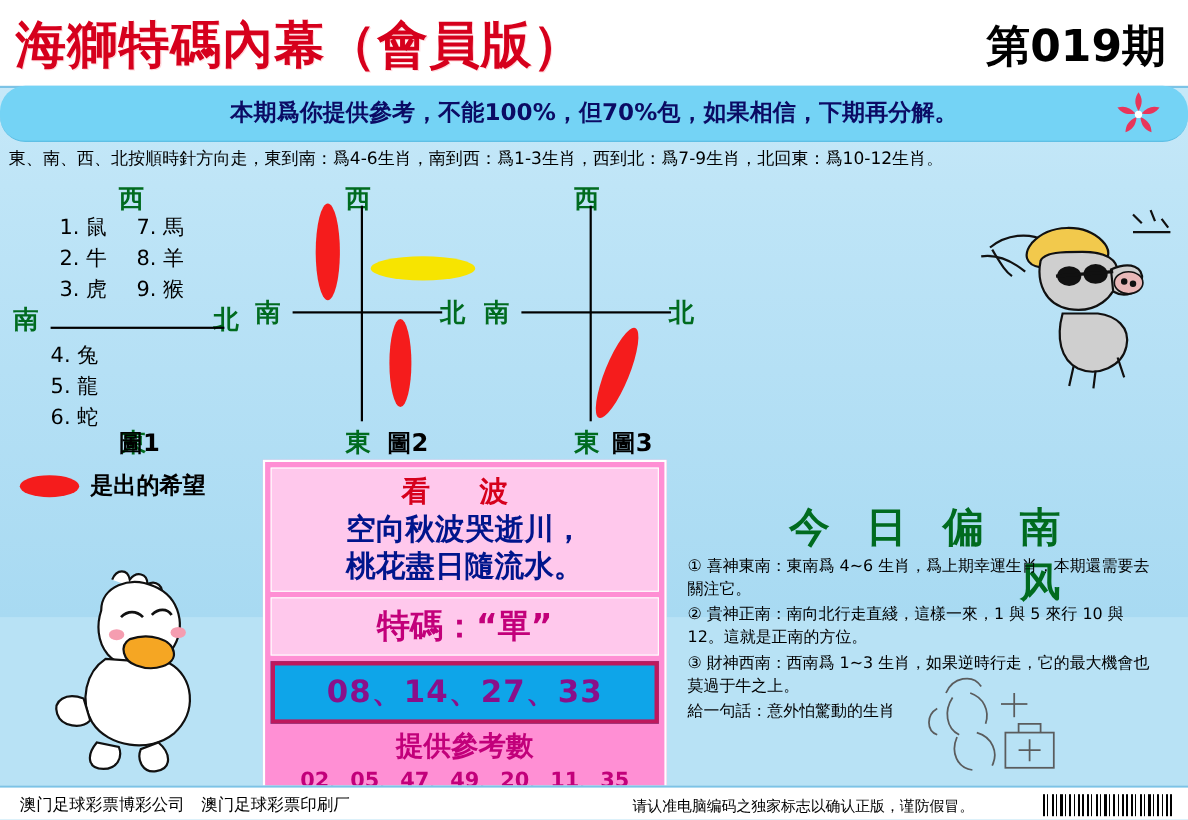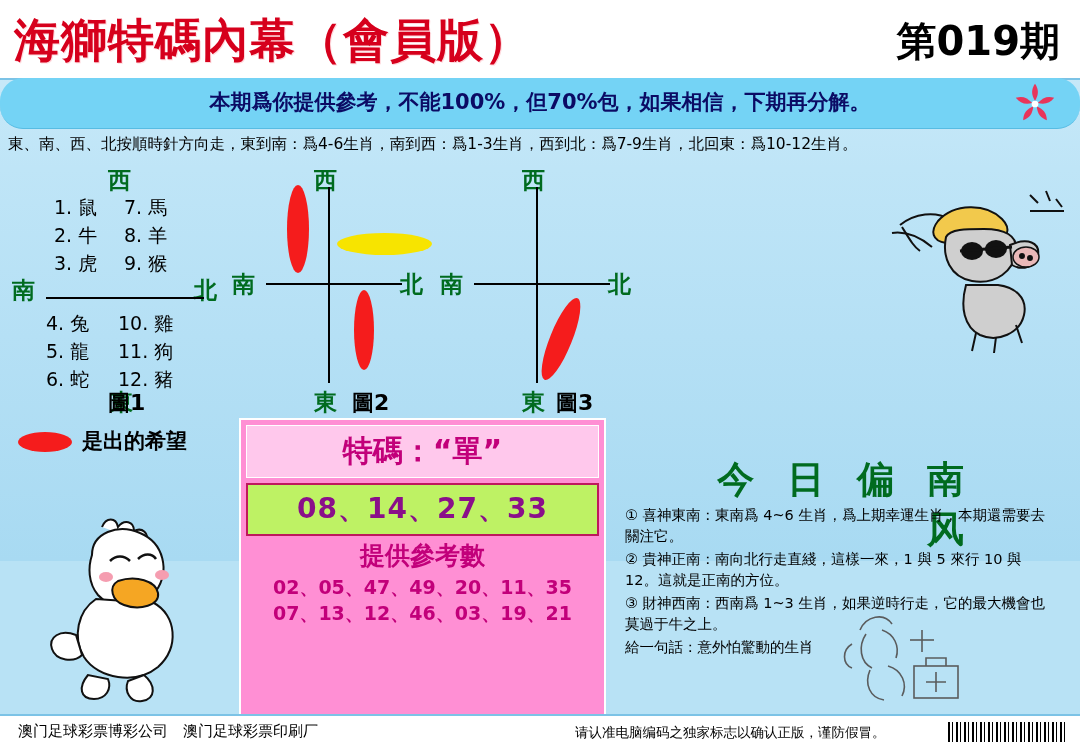--- a/index.html
+++ b/index.html
@@ -145,21 +145,21 @@
     text-align:center;font-family:"DejaVu Serif", serif;
     font-size:27px;font-weight:bold;color:#00158c;
     line-height:34px;
   }
   .card .tema{
     text-align:center;font-family:"DejaVu Sans", sans-serif;
     font-size:30px;font-weight:bold;color:#c2007a;
     padding:5px 0;
   }
   .card .nums{
-    background:#bef264;border:2px solid #be185d;margin:5px 5px 0 5px;
+    background:#0ea5e9;border:4px solid #be185d;margin:5px 5px 0 5px;
     text-align:center;font-family:"DejaVu Sans", sans-serif;
     font-size:28px;font-weight:bold;color:#8a0f8a;
     padding:5px 0 6px 0;letter-spacing:1px;
   }
   .card .ref-title{
     text-align:center;font-family:"DejaVu Sans", sans-serif;
     font-size:25px;font-weight:bold;color:#c2007a;
     padding:3px 0 2px 0;
   }
   .card .ref-row{
@@ -252,25 +252,20 @@
     </div>
     <div class="zcol c2">
       <div>7. 馬</div>
       <div>8. 羊</div>
       <div>9. 猴</div>
     </div>
     <div class="zcol c3">
       <div>4. 兔</div>
       <div>5. 龍</div>
       <div>6. 蛇</div>
-    </div>
-    <div class="zcol c4">
-      <div>10. 雞</div>
-      <div>11. 狗</div>
-      <div>12. 豬</div>
     </div>
   </div>
   <div class="fig-label" style="left:108px;top:388px;">圖1</div>
 
   <div class="cross" style="left:232px;top:165px;">
     <div class="dirW">西</div>
     <div class="dirS">南</div>
     <div class="dirN">北</div>
     <div class="dirE">東</div>
     <div class="hbar"></div>
@@ -294,20 +289,25 @@
 
   <div class="legend">
     <div class="row">
       <div class="sw red"></div>
       <div class="lbl">是出的希望</div>
     </div>
   </div>
 
   <div class="card">
     <div class="sect">
+      <div class="poem-head">看 波</div>
+      <div class="poem-line">空向秋波哭逝川，</div>
+      <div class="poem-line" style="padding-bottom:4px;">桃花盡日隨流水。</div>
+    </div>
+    <div class="sect">
       <div class="tema">特碼：“單”</div>
     </div>
     <div class="nums">08、14、27、33</div>
     <div class="ref-title">提供參考數</div>
     <div class="ref-row">02、05、47、49、20、11、35</div>
     <div class="ref-row">07、13、12、46、03、19、21</div>
   </div>
 
   <div class="rtitle">今 日 偏 南 风</div>
   <div class="rlist">

